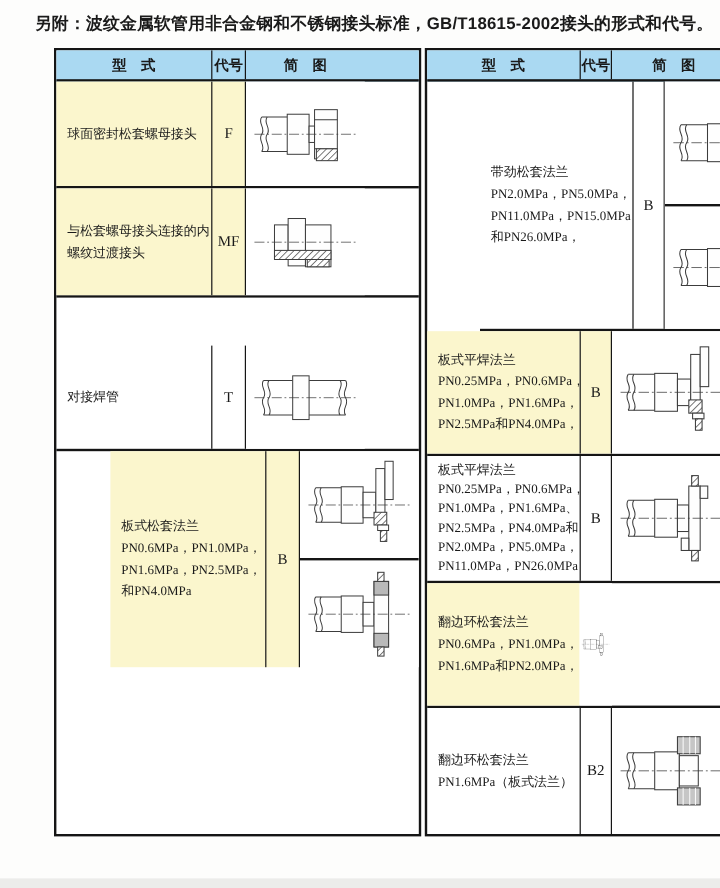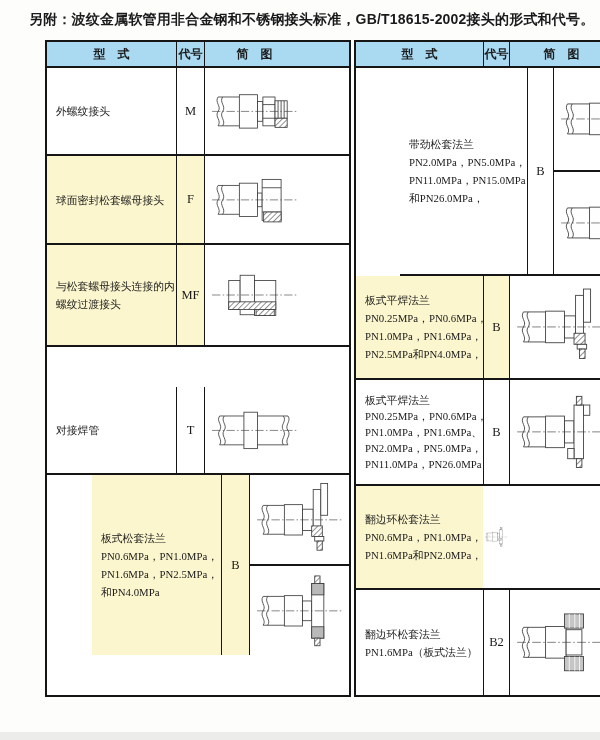--- a/index.html
+++ b/index.html
@@ -54,43 +54,20 @@
 
   <div class="title">另附：波纹金属软管用非合金钢和不锈钢接头标准，GB/T18615-2002接头的形式和代号。</div>
 
   <div class="tables">
     <div class="tbl">
         <div class="tr head" style="grid-template-columns: 129px 29px 99px;">
           <div class="th c0">型　式</div>
           <div class="th c1">代号</div>
           <div class="th c2">简　图</div>
         </div>
-        <div class="tr" style="grid-template-columns: 129px 29px 99px; height: 88px;">
-          <div class="td type">
-            <div class="ln">外螺纹接头</div>
-          </div>
-          <div class="td code">M</div>
-          <div class="td diag">
-            <div class="dbox">
-              <svg viewBox="0 0 120 100" preserveAspectRatio="xMidYMid meet">
-                <path d="M12 31 H40 M12 69 H40" fill="none" stroke="#3c3c3c" stroke-width="1.1"></path>
-                <path d="M12 31 c-5 7 5 12 0 19 c-5 7 5 12 0 19" fill="none" stroke="#3c3c3c" stroke-width="1.1"></path>
-                <path d="M18 31 c-5 7 5 12 0 19 c-5 7 5 12 0 19" fill="none" stroke="#3c3c3c" stroke-width="1.1"></path>
-                <rect x="40" y="28" width="24" height="44" fill="#fefefe" stroke="#3c3c3c" stroke-width="1.1"></rect>
-                <rect x="64" y="37" width="7" height="26" fill="#fefefe" stroke="#3c3c3c" stroke-width="1.1"></rect>
-                <rect x="71" y="31" width="16" height="38" fill="#fefefe" stroke="#3c3c3c" stroke-width="1.1"></rect>
-                <path d="M71 41 H87 M71 59 H87" fill="none" stroke="#3c3c3c" stroke-width="1.1"></path>
-                <rect x="87" y="36" width="16" height="23" fill="#fefefe" stroke="#3c3c3c" stroke-width="1.1"></rect>
-                <path d="M91 36 V59 M95 36 V59 M99 36 V59" fill="none" stroke="#3c3c3c" stroke-width="1.1"></path>
-                <rect x="87" y="59" width="16" height="12" fill="url(#h)" stroke="#3c3c3c" stroke-width="1.1"></rect>
-                <path d="M4 50 H116" fill="none" stroke="#3c3c3c" stroke-width="0.8" stroke-dasharray="11 3 2 3"></path>
-              </svg>
-            </div>
-          </div>
-        </div>
         <div class="tr" style="grid-template-columns: 129px 29px 99px; height: 89px;">
           <div class="td type hl">
             <div class="ln">球面密封松套螺母接头</div>
           </div>
           <div class="td code hl">F</div>
           <div class="td diag">
             <div class="dbox">
               <svg viewBox="0 0 120 100" preserveAspectRatio="xMidYMid meet">
                 <path d="M12 31 H40 M12 69 H40" fill="none" stroke="#3c3c3c" stroke-width="1.1"></path>
                 <path d="M12 31 c-5 7 5 12 0 19 c-5 7 5 12 0 19" fill="none" stroke="#3c3c3c" stroke-width="1.1"></path>
@@ -98,21 +75,21 @@
                 <rect x="40" y="28" width="24" height="44" fill="#fefefe" stroke="#3c3c3c" stroke-width="1.1"></rect>
                 <rect x="64" y="41" width="6" height="18" fill="#fefefe" stroke="#3c3c3c" stroke-width="1.1"></rect>
                 <rect x="70" y="23" width="25" height="54" fill="#fefefe" stroke="#3c3c3c" stroke-width="1.1"></rect>
                 <path d="M70 34 H95 M70 66 H95" fill="none" stroke="#3c3c3c" stroke-width="1.1"></path>
                 <rect x="72" y="66" width="23" height="13" fill="url(#h)" stroke="#3c3c3c" stroke-width="1.1"></rect>
                 <path d="M4 50 H116" fill="none" stroke="#3c3c3c" stroke-width="0.8" stroke-dasharray="11 3 2 3"></path>
               </svg>
             </div>
           </div>
         </div>
-        <div class="tr" style="grid-template-columns: 129px 29px 99px; height: 102px;">
+        <div class="tr" style="grid-template-columns: 129px 29px 99px; height: 91px;">
           <div class="td type hl">
             <div class="ln">与松套螺母接头连接的内</div>
             <div class="ln">螺纹过渡接头</div>
           </div>
           <div class="td code hl">MF</div>
           <div class="td diag">
             <div class="dbox">
               <svg viewBox="0 0 120 100" preserveAspectRatio="xMidYMid meet">
                 <rect x="26" y="31" width="15" height="38" fill="#fefefe" stroke="#3c3c3c" stroke-width="1.1"></rect>
                 <rect x="41" y="24" width="19" height="52" fill="#fefefe" stroke="#3c3c3c" stroke-width="1.1"></rect>
@@ -256,20 +233,21 @@
                 <path d="M4 50 H116" fill="none" stroke="#3c3c3c" stroke-width="0.8" stroke-dasharray="11 3 2 3"></path>
               </svg>
             </div>
           </div>
         </div>
         <div class="tr compact" style="grid-template-columns: 127px 27px 103px; height: 106px;">
           <div class="td type">
             <div class="ln">板式平焊法兰</div>
             <div class="ln">PN0.25MPa，PN0.6MPa，</div>
             <div class="ln">PN1.0MPa，PN1.6MPa、</div>
+            <div class="ln">PN2.5MPa，PN4.0MPa和</div>
             <div class="ln">PN2.0MPa，PN5.0MPa，</div>
             <div class="ln">PN11.0MPa，PN26.0MPa，</div>
           </div>
           <div class="td code">B</div>
           <div class="td diag">
             <div class="dbox">
               <svg viewBox="0 0 120 100" preserveAspectRatio="xMidYMid meet">
                 <path d="M12 31 H40 M12 69 H40" fill="none" stroke="#3c3c3c" stroke-width="1.1"></path>
                 <path d="M12 31 c-5 7 5 12 0 19 c-5 7 5 12 0 19" fill="none" stroke="#3c3c3c" stroke-width="1.1"></path>
                 <path d="M18 31 c-5 7 5 12 0 19 c-5 7 5 12 0 19" fill="none" stroke="#3c3c3c" stroke-width="1.1"></path>

